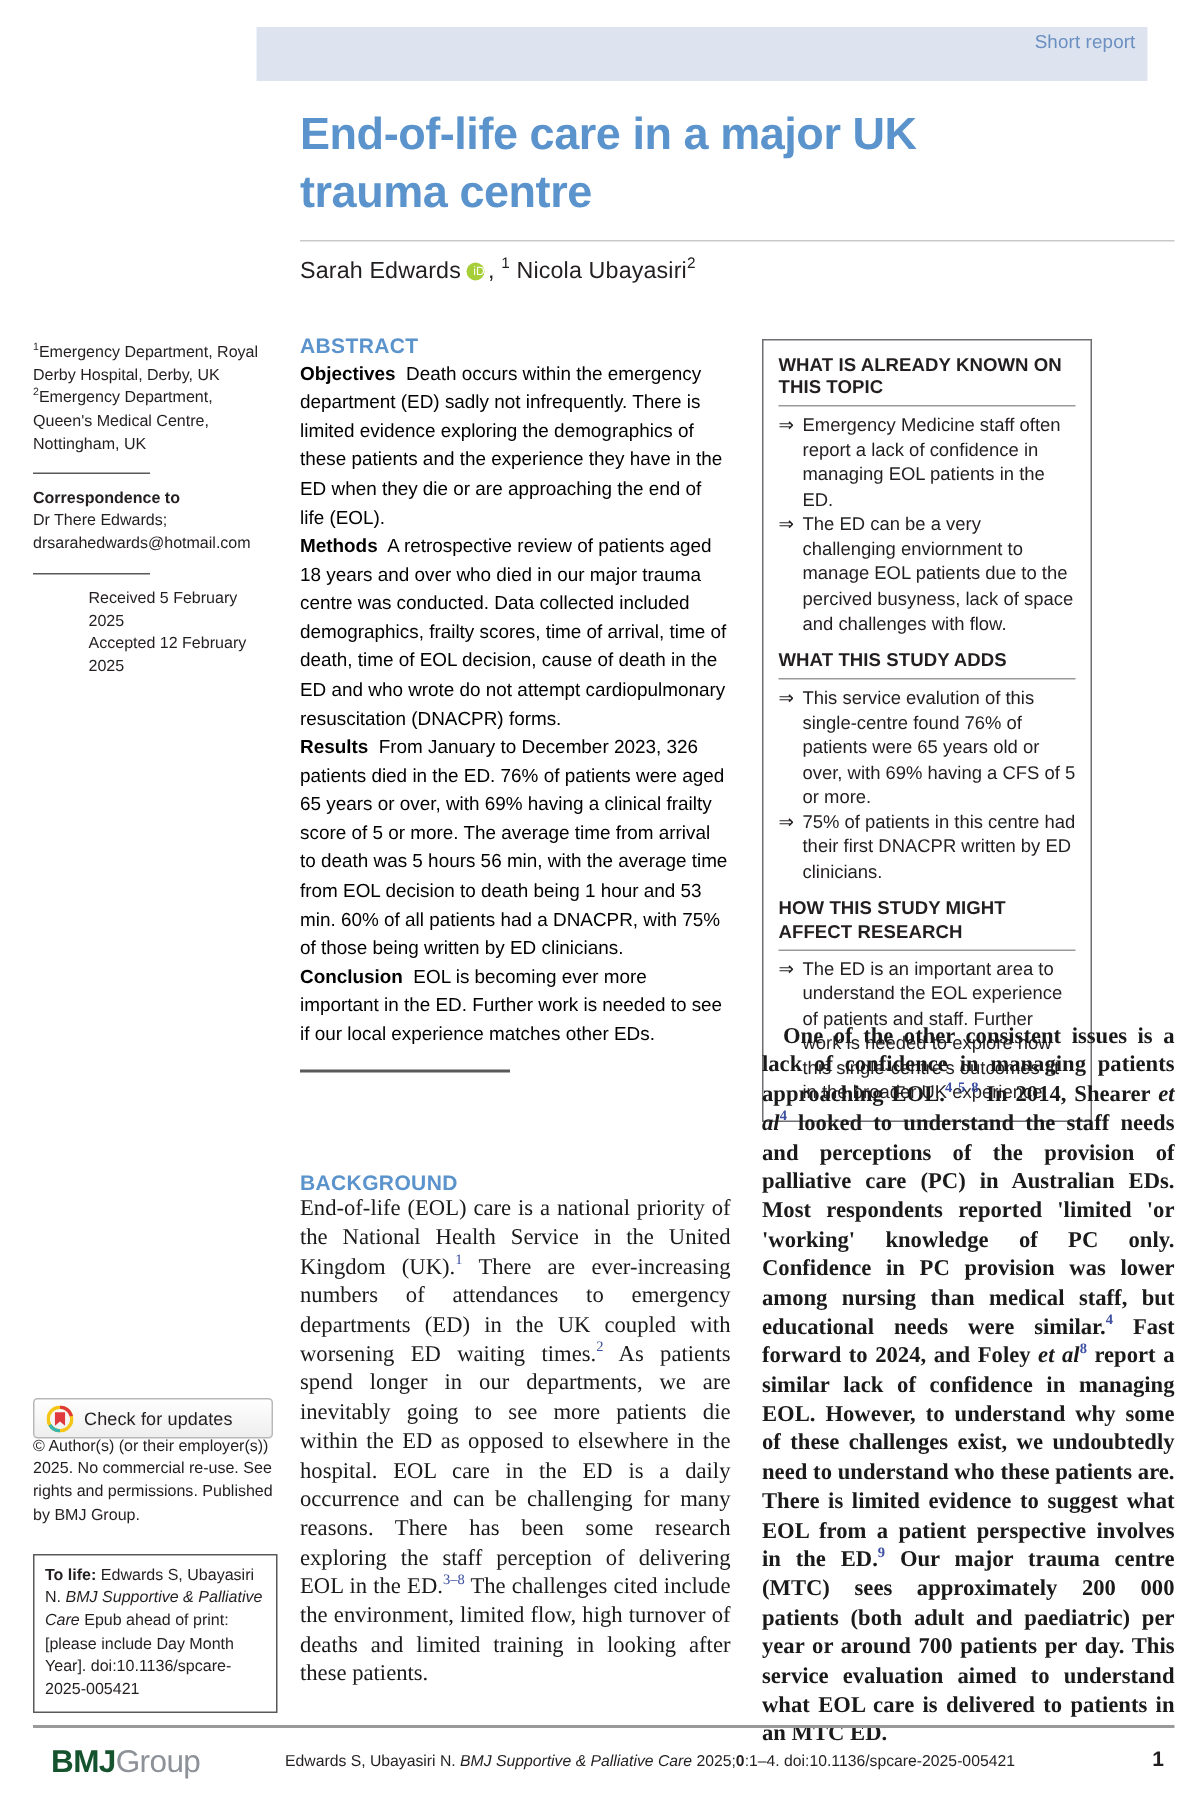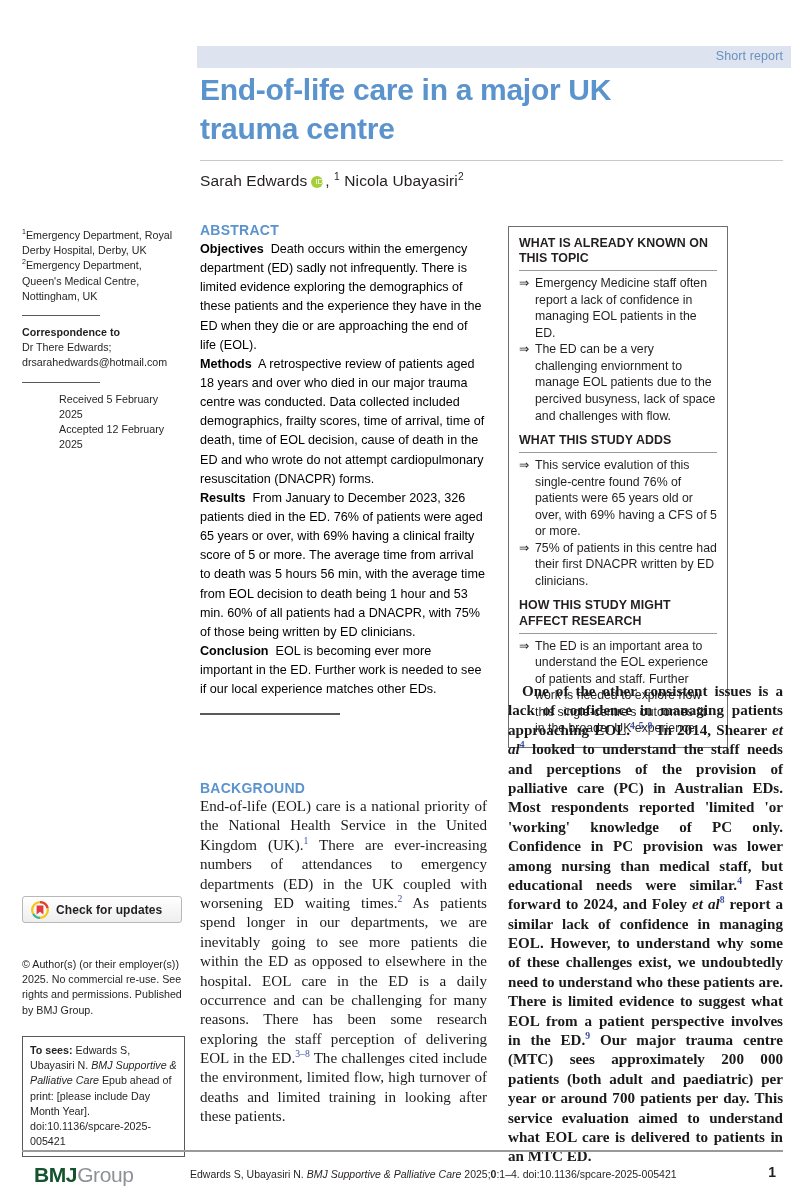--- a/index.html
+++ b/index.html
@@ -12,27 +12,26 @@
     height: 1200px;
     position: relative;
     font-family: "Liberation Sans", sans-serif;
     color: #231f20;
     overflow: hidden;
   }
 
   
   .header-band {
     position: absolute;
-    left: 197px;
+    left: 171px;
     top: 18px;
     width: 594px;
-    height: 22px;
+    height: 36px;
     background: #dde4f0;
     box-sizing: border-box;
-    margin-top: 28px;
   }
   .header-band .section-name {
     position: absolute;
     right: 8px;
     top: 3px;
     font-size: 12.5px;
     color: #6a8fc0;
     letter-spacing: .1px;
   }
 
@@ -101,31 +100,30 @@
     background: #58595b;
     margin: 11px 0 9px 0;
   }
   .gutter .bold { font-weight: bold; }
   .gutter .dates { margin-top: 0; margin-left: 37px; }
 
   
   .crossmark {
     position: absolute;
     left: 22px;
-    top: 896px;
+    top: 932px;
     width: 160px;
     height: 27px;
     border: 1px solid #b8b8b8;
     border-radius: 3px;
     background: linear-gradient(#ffffff, #eeeeee);
     box-sizing: border-box;
     display: flex;
     align-items: center;
     padding-left: 8px;
-    font-weight: bold;
   }
   .crossmark .cm-label {
     font-size: 12px;
     color: #231f20;
     margin-left: 7px;
     letter-spacing: .1px;
   }
   .cm-icon { width: 18px; height: 18px; display:block; }
 
   .copyright {
@@ -331,21 +329,21 @@
     <path d="M16 2 A14 14 0 0 1 29.5 12.5" fill="none" stroke="#e03a3e" stroke-width="4"></path>
     <path d="M4 23 A14 14 0 0 0 16 30" fill="none" stroke="#39b5b0" stroke-width="4"></path>
     <path d="M10 8 h12 v16 l-6 -5 l-6 5 z" fill="#e03a3e"></path>
   </svg>
   <span class="cm-label">Check for updates</span>
 </div>
 
 <div class="copyright">© Author(s) (or their employer(s)) 2025. No commercial re-use. See rights and permissions. Published by BMJ Group.</div>
 
 <div class="cite-box">
-  <span class="bold">To sees:</span>
+  <span class="bold">To life:</span>
   <span>Edwards S, Ubayasiri N. </span><i>BMJ Supportive &amp; Palliative Care</i><span> Epub ahead of print: [please include Day Month Year]. doi:10.1136/spcare-2025-005421</span>
 </div>
 
 <div class="col-left">
   <div class="sec-head">ABSTRACT</div>
   <div class="abstract-body">
     <p><span class="lbl">Objectives</span>&nbsp; <span>Death occurs within the emergency department (ED) sadly not infrequently. There is limited evidence exploring the demographics of these patients and the experience they have in the ED when they die or are approaching the end of life (EOL).</span></p>
     <p><span class="lbl">Methods</span>&nbsp; <span>A retrospective review of patients aged 18 years and over who died in our major trauma centre was conducted. Data collected included demographics, frailty scores, time of arrival, time of death, time of EOL decision, cause of death in the ED and who wrote do not attempt cardiopulmonary resuscitation (DNACPR) forms.</span></p>
     <p><span class="lbl">Results</span>&nbsp; <span>From January to December 2023, 326 patients died in the ED. 76% of patients were aged 65 years or over, with 69% having a clinical frailty score of 5 or more. The average time from arrival to death was 5 hours 56 min, with the average time from EOL decision to death being 1 hour and 53 min. 60% of all patients had a DNACPR, with 75% of those being written by ED clinicians.</span></p>
     <p><span class="lbl">Conclusion</span>&nbsp; <span>EOL is becoming ever more important in the ED. Further work is needed to see if our local experience matches other EDs.</span></p>

